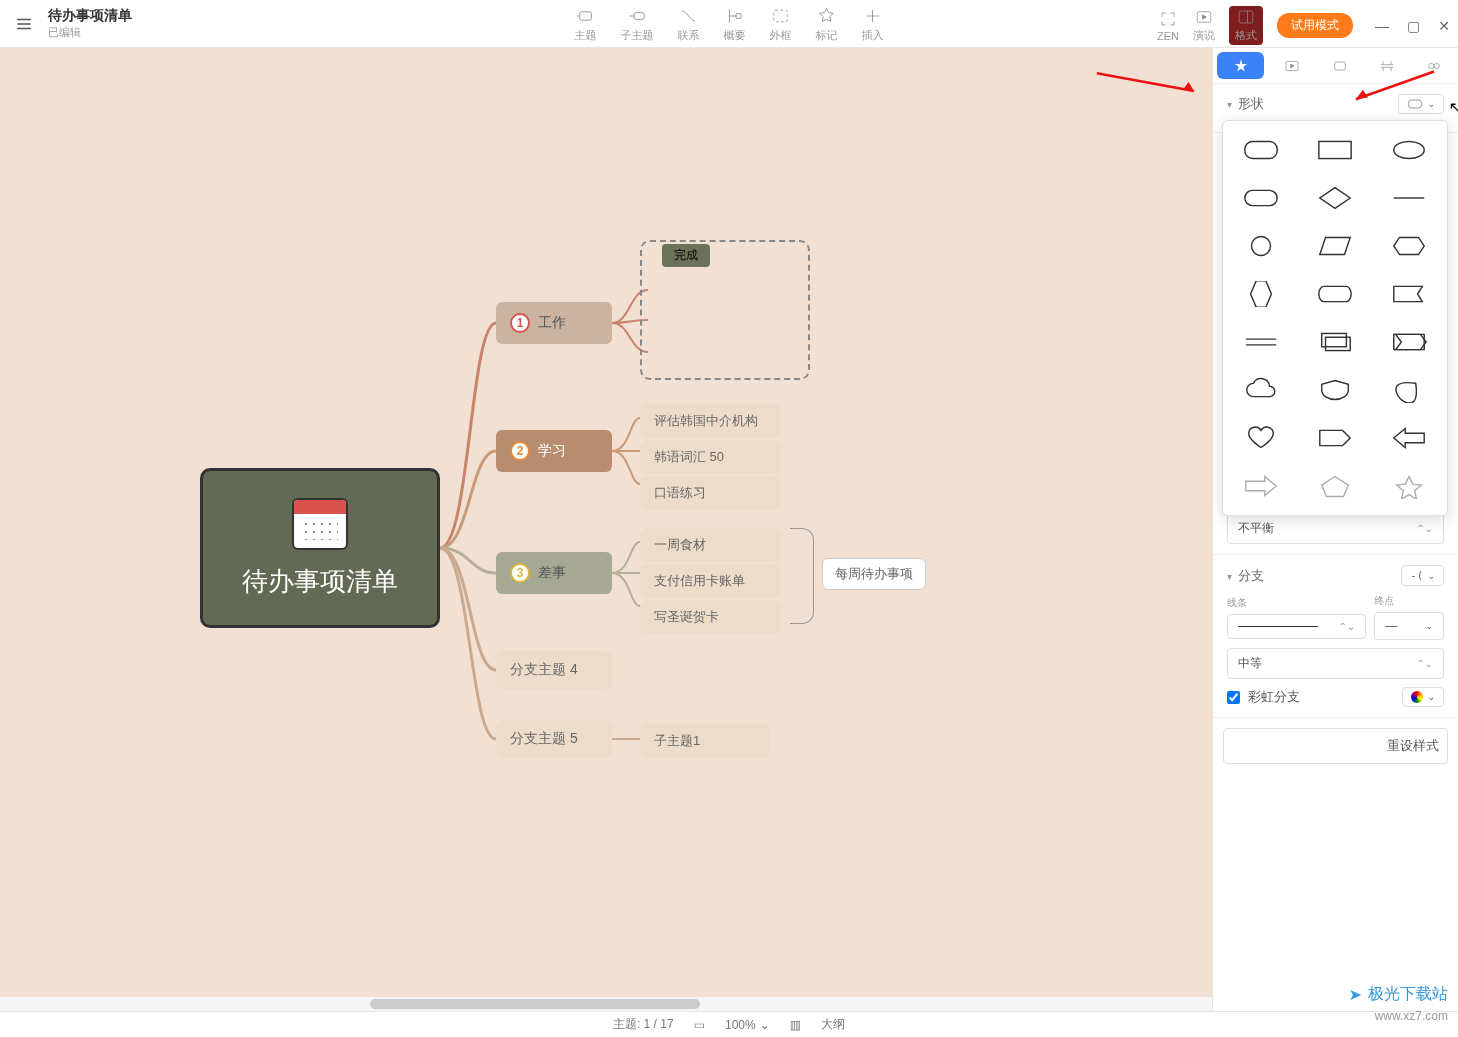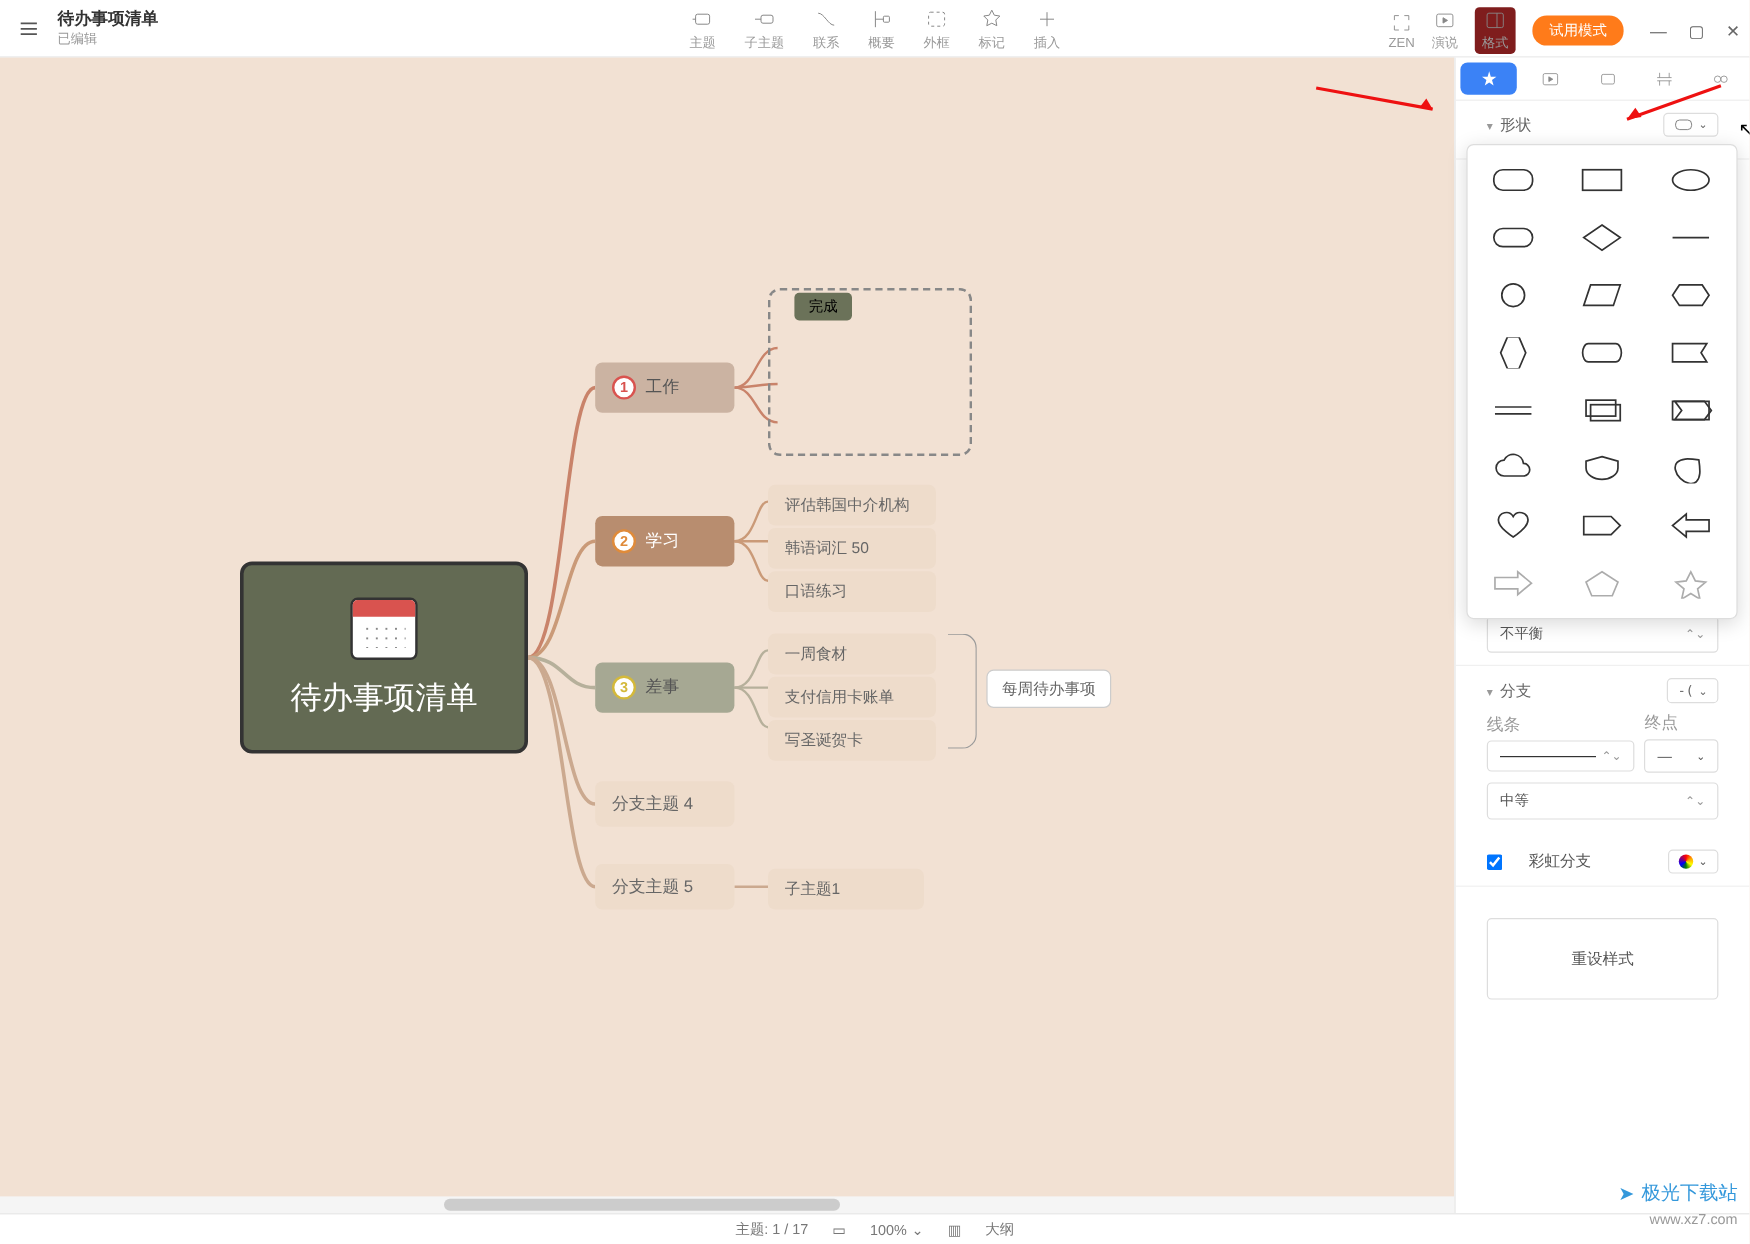--- a/index.html
+++ b/index.html
@@ -37,28 +37,28 @@
 .leaf{background:#eedccb;padding:8px 14px;font-size:13px;color:#666;min-width:140px;border-radius:6px}
 .dashed-box{position:absolute;left:640px;top:192px;width:170px;height:140px;border:2px dashed #888;border-radius:10px}
 .done-tag{position:absolute;left:662px;top:196px;background:#6b7259;color:#000000;font-size:12px;padding:3px 12px;border-radius:4px}
 .summary{position:absolute;left:822px;top:510px;background:#fff;border:1px solid #ccc;padding:6px 12px;font-size:13px;color:#666;border-radius:6px}
 .bracket{position:absolute;left:790px;top:480px;width:24px;height:96px;border:1px solid #999;border-left:none;border-radius:0 12px 12px 0}
 svg.connector{position:absolute;top:0;left:0;width:100%;height:100%;pointer-events:none}
 .sidebar{position:absolute;top:48px;right:0;width:246px;bottom:26px;background:#fff;border-left:1px solid #e5e5e5;font-size:13px;color:#555}
 .side-tabs{display:flex;height:36px;border-bottom:1px solid #eee}
 .side-tab{flex:1;display:flex;align-items:center;justify-content:center;cursor:pointer}
 .side-tab.active{background:#3b82f6;color:#fff;border-radius:6px;margin:4px}
-.side-section{padding:10px 26px;border-bottom:1px solid #f0f0f0}
+.side-section{padding:10px 14px;border-bottom:1px solid #f0f0f0}
 .sec-head{display:flex;align-items:center;justify-content:space-between;font-size:13px;color:#666;margin-bottom:8px}
 .sec-head .chev{font-size:10px;color:#999;margin-right:6px}
 .select-box{border:1px solid #ddd;border-radius:4px;padding:6px 10px;display:flex;justify-content:space-between;align-items:center;font-size:12px;cursor:pointer;background:#fff}
 .small-sel{border:1px solid #ddd;border-radius:4px;padding:3px 8px;font-size:11px;display:flex;align-items:center;gap:4px;cursor:pointer}
-.lbl-sm{font-size:14px;color:#999}
-.checkbox-row{display:flex;align-items:center;gap:22px;margin-top:25px}
-.reset-btn{margin:26px;padding:24px;text-align:center;border:1px solid #ddd;border-radius:4px;cursor:pointer;font-size:13px}
+.lbl-sm{font-size:10px;color:#999}
+.checkbox-row{display:flex;align-items:center;gap:8px;margin-top:8px}
+.reset-btn{margin:10px;padding:8px;text-align:right;border:1px solid #ddd;border-radius:4px;cursor:pointer;font-size:13px}
 .shape-popup{position:absolute;right:10px;top:120px;width:226px;background:#fff;border:1px solid #ddd;border-radius:6px;box-shadow:0 4px 16px rgba(0,0,0,0.15);padding:12px;display:grid;grid-template-columns:repeat(3,1fr);gap:14px 22px;z-index:50}
 .shape-cell{display:flex;align-items:center;justify-content:center;height:34px;cursor:pointer}
 .shape-cell svg{width:38px;height:26px;stroke:#333;stroke-width:1.5;fill:none}
 .arrow{position:absolute;pointer-events:none;z-index:60}
 .arrow1{left:1088px;top:68px;width:120px;height:30px}
 .arrow2{left:1338px;top:68px;width:100px;height:40px}
 .statusbar{position:absolute;bottom:0;left:0;right:0;height:26px;border-top:1px solid #e5e5e5;background:#fff;display:flex;align-items:center;justify-content:center;gap:20px;font-size:12px;color:#777}
 .sb-item{display:flex;align-items:center;gap:4px}
 .watermark{position:absolute;right:10px;bottom:32px;font-size:16px;color:#3498db;display:flex;align-items:center;gap:6px}
 .watermark-sub{position:absolute;right:10px;bottom:14px;font-size:12px;color:#999}

